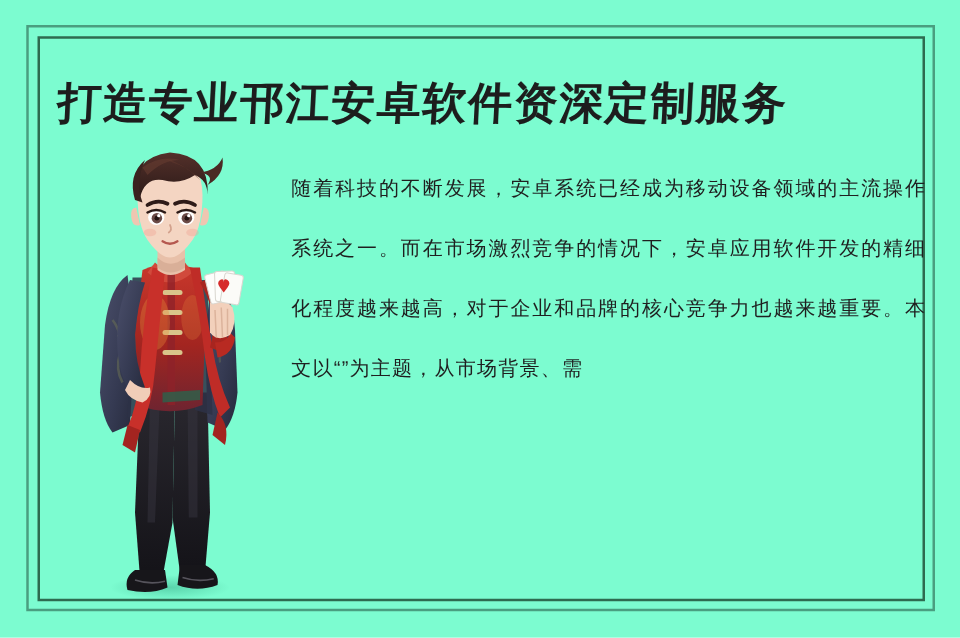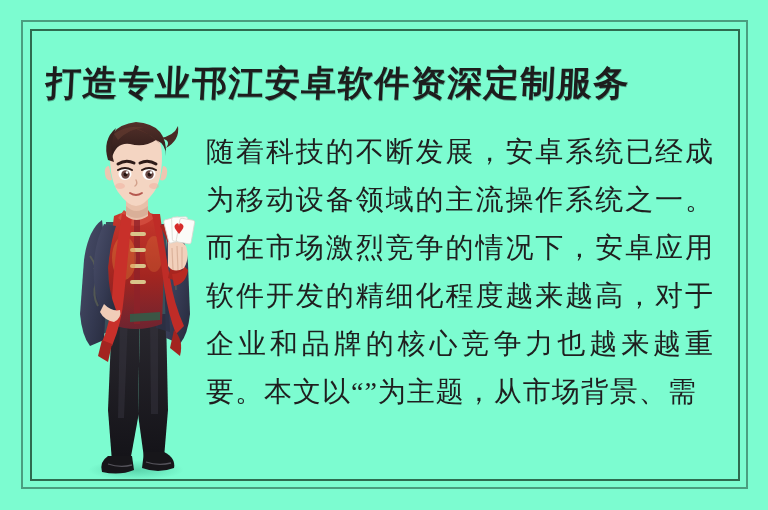--- a/index.html
+++ b/index.html
@@ -57,26 +57,26 @@
     letter-spacing: 1.5px;
     line-height: 50px;
     white-space: nowrap;
     transform: skewX(-3deg);
     text-shadow: 0.5px 0.5px 0 rgba(0,0,0,0.35);
   }
 
   
   .body-text {
     position: absolute;
-    left: 206px;
+    left: 233px;
     top: 128px;
     width: 508px;
     color: #1f1f1f;
-    font-family: Liberation Serif, serif;
-    font-size: 28px;
+    font-family: Liberation Sans, sans-serif;
+    font-size: 16px;
     line-height: 48px;
     letter-spacing: 1px;
     text-align: justify;
   }
 
   
   .character {
     position: absolute;
     left: 68px;
     top: 118px;

